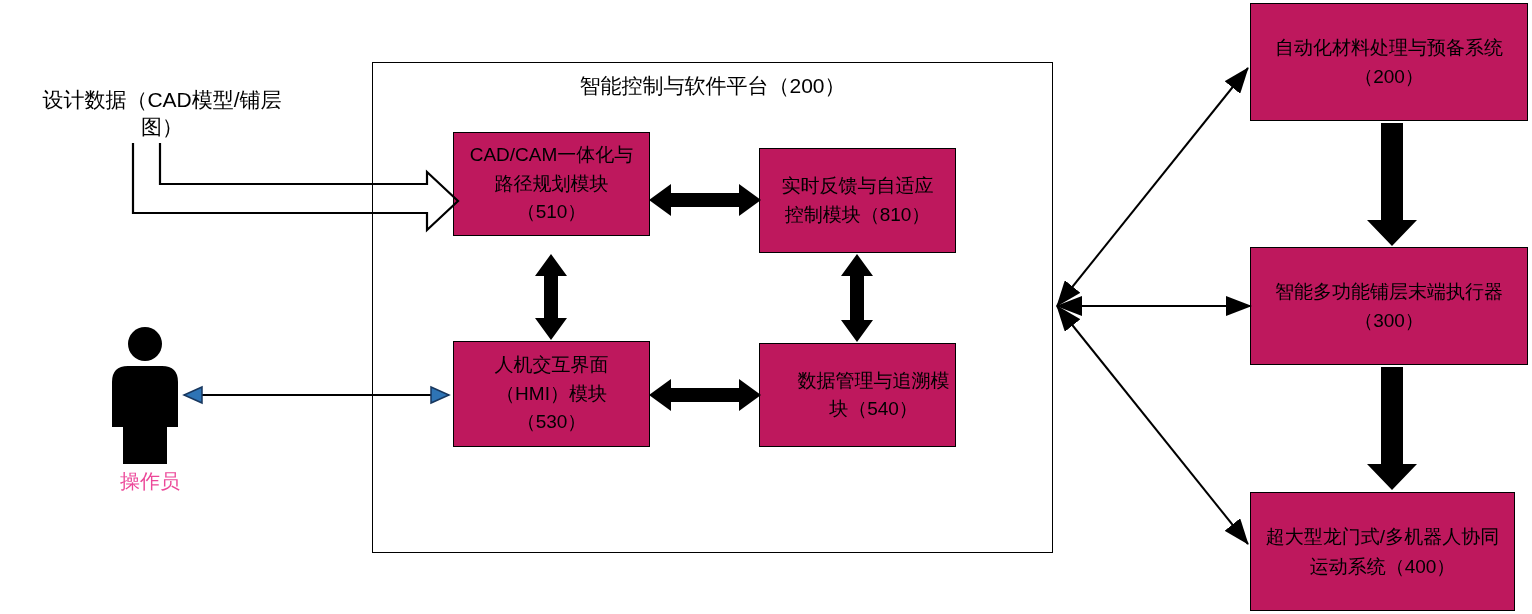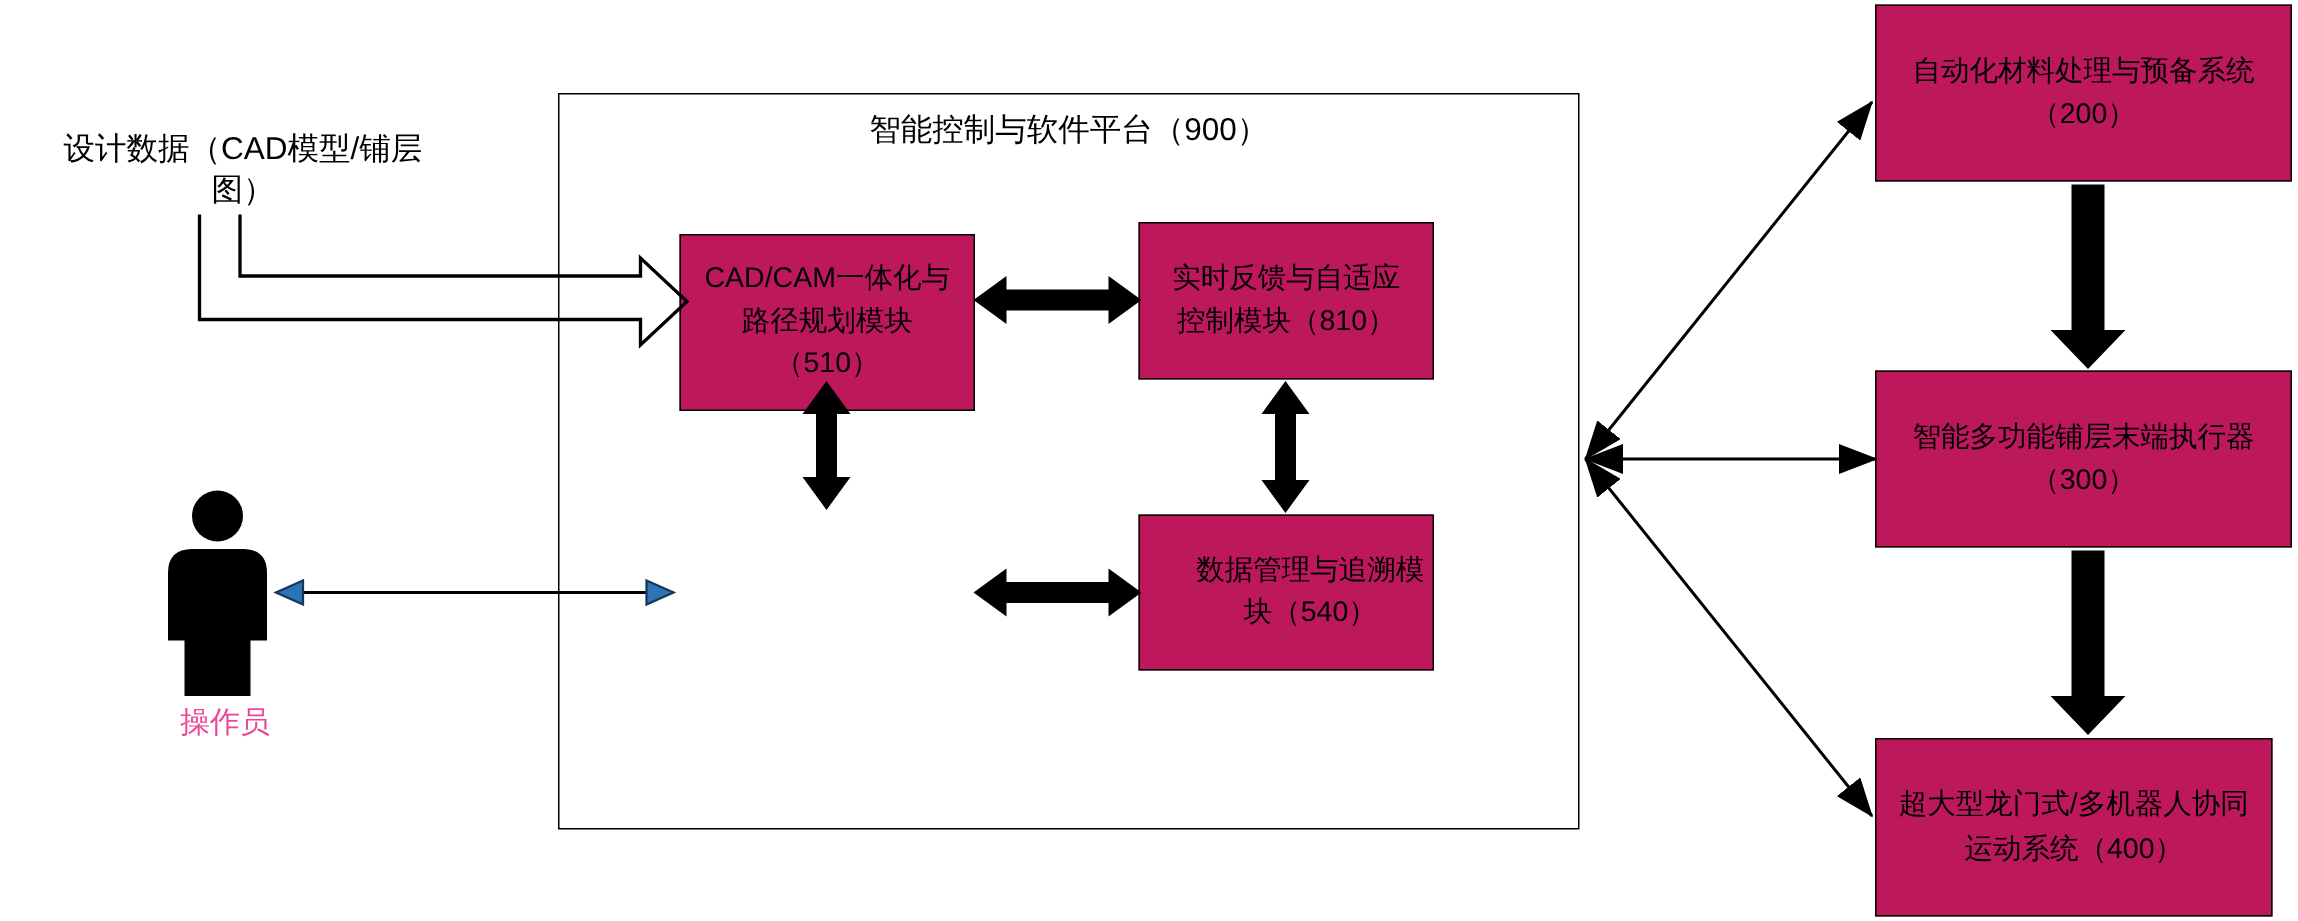--- a/index.html
+++ b/index.html
@@ -32,30 +32,35 @@
 </style>
 </head>
 <body>
 
 <div class="stage">
 
   <div class="design-label">设计数据（CAD模型/铺层
 图）</div>
 
   <div class="platform-box" style="left:372px; top:62px; width:681px; height:491px;"></div>
-  <div class="platform-title">智能控制与软件平台（900）</div>
+  <div class="platform-title">智能控制与软件平台（200）</div>
 
-  <div class="box module-box" style="left:453px; top:156px; width:197px; height:118px;">
+  <div class="box module-box" style="left:453px; top:132px; width:197px; height:104px;">
     <span>CAD/CAM一体化与
 路径规划模块
 （510）</span>
   </div>
   <div class="box module-box" style="left:759px; top:148px; width:197px; height:105px;">
     <span>实时反馈与自适应
 控制模块（810）</span>
+  </div>
+  <div class="box module-box" style="left:453px; top:341px; width:197px; height:106px;">
+    <span>人机交互界面
+（HMI）模块
+（530）</span>
   </div>
   <div class="box module-box" style="left:759px; top:343px; width:197px; height:104px;padding-left:32px;">
     <span>数据管理与追溯模
 块（540）</span>
   </div>
 
   <div class="box external-box" style="left:1250px; top:3px; width:278px; height:118px;">
     <span>自动化材料处理与预备系统
 （200）</span>
   </div>

